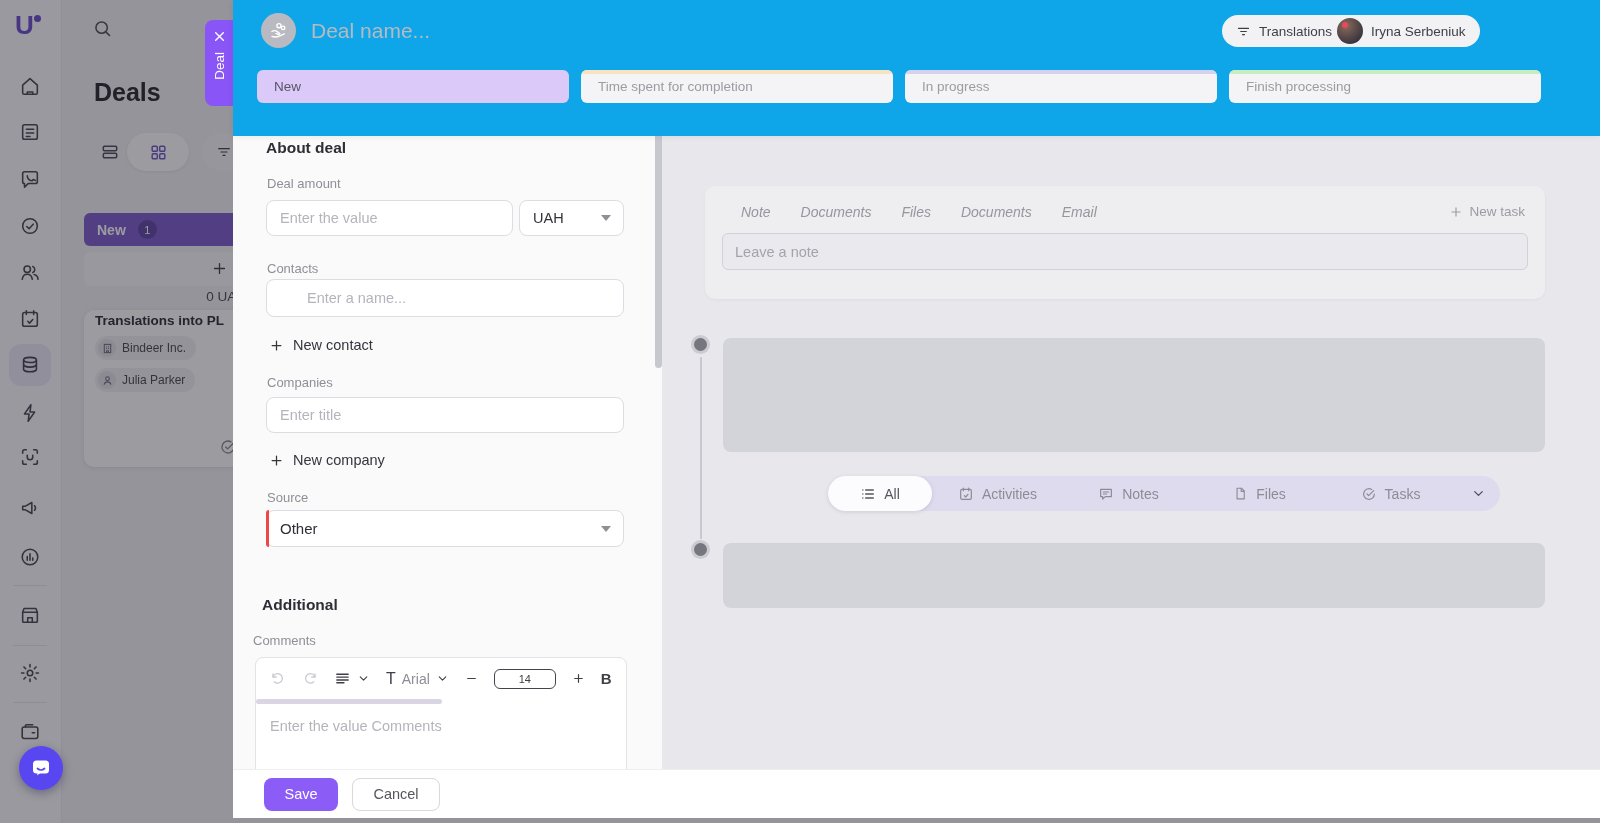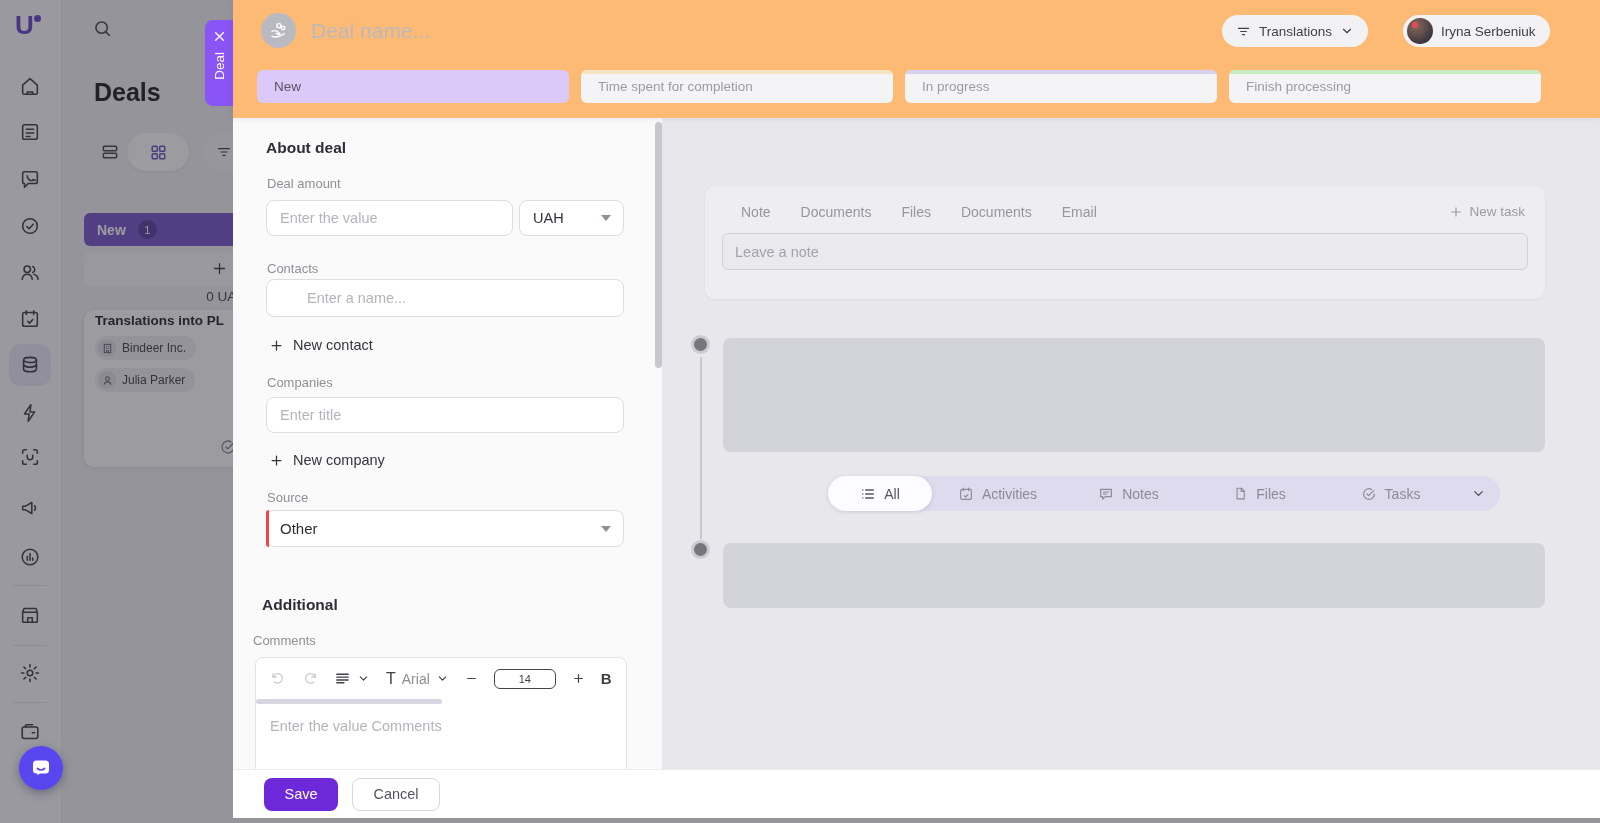--- a/index.html
+++ b/index.html
@@ -32,27 +32,27 @@
   .kb-check{position:absolute;right:13px;bottom:11px;color:#85858e;}
 
   .dim{position:absolute;inset:0;background:rgba(29,27,39,.44);z-index:10;}
   .fab{position:absolute;left:19px;top:746px;width:44px;height:44px;border-radius:50%;background:#5847f1;z-index:20;display:flex;align-items:center;justify-content:center;box-shadow:0 3px 10px rgba(20,15,60,.35);border:none;}
 
   
   .modal{position:absolute;left:233px;top:0;width:1367px;height:818px;z-index:30;background:#fafafa;}
   .deal-tab{position:absolute;left:-28px;top:20px;width:28px;height:86px;background:#8a55f6;border-radius:8px 0 0 8px;display:flex;flex-direction:column;align-items:center;padding-top:10px;gap:9px;box-sizing:border-box;cursor:pointer;}
   .deal-tab .vlabel{writing-mode:vertical-rl;transform:rotate(180deg);color:#fff;font-size:13.5px;}
 
-  .m-header{position:absolute;top:0;left:0;right:0;height:118px;background:#fdba74;box-shadow:0 1px 6px rgba(40,40,60,.08);z-index:3;}
+  .m-header{position:absolute;top:0;left:0;right:0;height:136px;background:#0ea5e9;box-shadow:0 1px 6px rgba(40,40,60,.08);z-index:3;}
   .deal-avatar{position:absolute;left:28px;top:13px;width:35px;height:35px;border-radius:50%;background:#b9b9c1;display:flex;align-items:center;justify-content:center;color:#ffffff;}
   .deal-name{position:absolute;left:76px;top:18px;width:500px;border:none;outline:none;background:transparent;font-size:21px;color:#3a3a42;font-family:inherit;}
   .deal-name::placeholder{color:#b9b9c0;}
   .hdr-pill{position:absolute;top:15px;height:32px;border-radius:16px;background:#f2f2f5;display:flex;align-items:center;gap:8px;padding:0 14px;box-sizing:border-box;font-size:13.5px;color:#3f3f48;cursor:pointer;}
   .hdr-pill.funnel{left:989px;}
-  .hdr-pill.user{left:1170px;padding-left:4px;}
+  .hdr-pill.user{left:1100px;padding-left:4px;}
   .u-ava{width:26px;height:26px;border-radius:50%;background:radial-gradient(circle at 35% 30%,#8a6a58,#3c3640 72%);position:relative;}
   .u-ava::after{content:"";position:absolute;left:5px;top:4px;width:6px;height:6px;border-radius:50%;background:#e8495f;}
   .stages{position:absolute;left:24px;top:70px;display:flex;gap:12px;}
   .stage{width:312px;height:33px;border-radius:6px;background:#f4f4f6;position:relative;display:flex;align-items:center;padding-left:17px;box-sizing:border-box;font-size:13.5px;color:#9b9ba3;overflow:hidden;cursor:pointer;}
   .stage::before{content:"";position:absolute;top:0;left:0;right:0;height:4px;background:var(--strip,transparent);}
   .stage.active{background:#dac9f9;color:#5a5564;}
   .stage.active::before{display:none;}
 
   .m-body{position:absolute;top:115px;left:0;right:0;height:655px;overflow:hidden;}
   .form-col{position:absolute;left:0;top:0;width:428px;height:100%;background:#fafafa;}
@@ -74,35 +74,35 @@
   .tb-b{font-weight:bold;font-size:15px;}
   .tb-i{font-style:italic;font-family:"Liberation Serif",serif;font-size:16px;}
   .tb-scroll{height:5px;position:relative;}
   .tb-scroll::before{content:"";position:absolute;left:0;top:0;height:5px;width:186px;background:#d9d5e3;border-radius:3px;}
   .ed-content{padding:14px;font-size:14.5px;color:#b4b4bc;}
 
   .v-scroll{position:absolute;left:422px;top:7px;width:7px;height:246px;border-radius:4px;background:#c7c7cf;cursor:pointer;}
 
   .panel{position:absolute;left:429px;top:0;right:0;height:100%;background:#e8e8ec;}
   .note-card{position:absolute;left:43px;top:71px;width:840px;height:113px;background:#eeeef1;border-radius:10px;box-shadow:0 1px 3px rgba(60,60,80,.06);}
-  .tabs{position:absolute;left:36px;top:18px;display:flex;gap:30px;font-size:14px;color:#96969f;}
+  .tabs{position:absolute;left:36px;top:18px;display:flex;gap:30px;font-size:14px;color:#96969f;font-style:italic;}
   .tabs span{cursor:pointer;}
   .newtask{position:absolute;right:20px;top:18px;display:flex;align-items:center;gap:6px;font-size:13.5px;color:#9b9ba3;cursor:pointer;}
   .note-input{position:absolute;left:17px;right:17px;top:47px;height:37px;box-sizing:border-box;background:#eaeaee;border:1px solid #d1d1d9;border-radius:6px;font-size:14.5px;color:#8e8e96;padding:0 12px;font-family:inherit;outline:none;}
   .note-input::placeholder{color:#a3a3ab;}
   .tl-dot{position:absolute;left:32px;width:13px;height:13px;border-radius:50%;background:#76767f;box-shadow:0 0 0 3px rgba(150,150,160,.35);}
   .tl-line{position:absolute;left:38px;width:2px;background:#c9c9d1;}
   .blk{position:absolute;left:61px;width:822px;background:#d3d3da;border-radius:8px;}
   .fbar{position:absolute;left:166px;top:361px;width:672px;height:35px;background:#dfdbef;border-radius:20px;display:flex;align-items:center;}
   .fpill{width:104px;height:35px;background:#fcfcfe;border-radius:18px;display:flex;align-items:center;justify-content:center;gap:8px;font-size:14px;color:#55555e;box-shadow:0 1px 4px rgba(80,80,110,.18);cursor:pointer;}
   .fitem{flex:1;display:flex;align-items:flex-start;justify-content:center;gap:8px;font-size:14px;color:#8c8c95;cursor:pointer;}
   .fchev{width:44px;display:flex;justify-content:center;color:#4c4c55;cursor:pointer;}
 
   .m-footer{position:absolute;left:0;right:0;bottom:0;height:48px;background:#fff;border-top:1px solid #eeeef1;display:flex;align-items:center;padding-left:31px;gap:14px;z-index:4;}
-  .btn-save{width:74px;height:33px;background:#6d28d9;color:#fff;border:none;border-radius:8px;font-size:14.5px;font-family:inherit;cursor:pointer;}
+  .btn-save{width:74px;height:33px;background:#8b5cf6;color:#fff;border:none;border-radius:8px;font-size:14.5px;font-family:inherit;cursor:pointer;}
   .btn-cancel{width:88px;height:33px;background:#fff;color:#55555e;border:1px solid #d8d8de;border-radius:8px;font-size:14.5px;font-family:inherit;cursor:pointer;}
 </style>
 </head>
 <body>
 
 <div class="screen">
 
   <div>
     <div class="sidebar">
       <div class="logo">U<span class="dot"></span></div>

